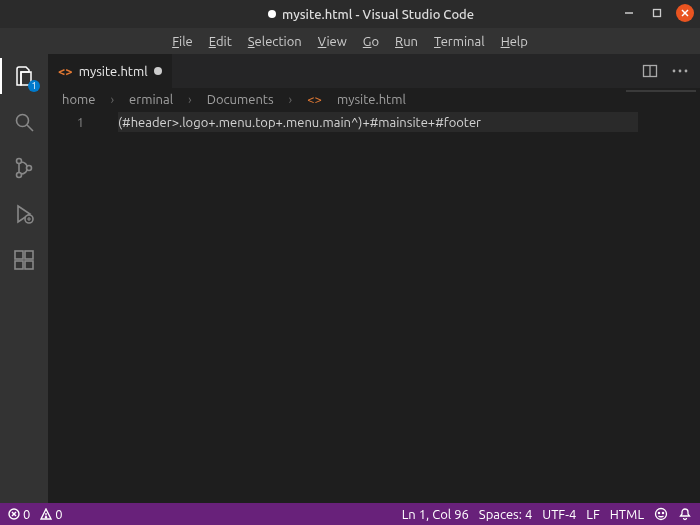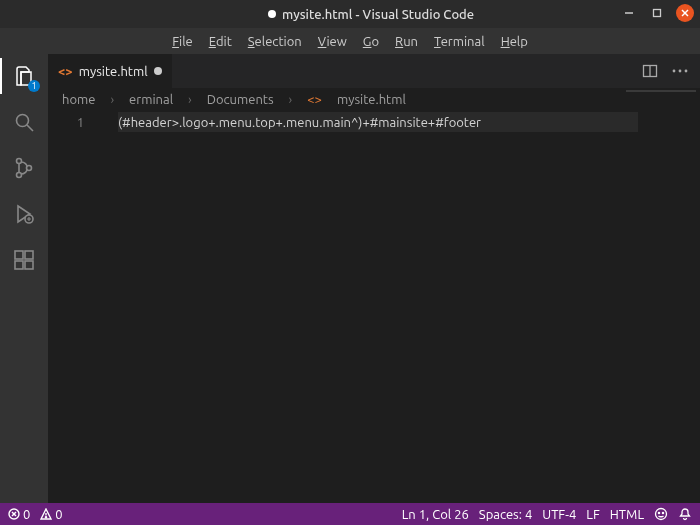--- a/index.html
+++ b/index.html
@@ -177,21 +177,21 @@
     </span>
     <span>
       <svg width="12" height="12" viewBox="0 0 12 12" fill="none" stroke="#fff" stroke-width="1.4">
           <path d="M6 1l5 10H1z"></path>
           <line x1="6" y1="5" x2="6" y2="7.5"></line>
           <circle cx="6" cy="9.2" r="0.6" fill="#fff"></circle>
         </svg>
       <i style="font-style:normal">0</i>
     </span>
     <span class="sp"></span>
-    <span>Ln 1, Col 26</span>
+    <span>Ln 1, Col 96</span>
     <span>Spaces: 4</span>
     <span>UTF-4</span>
     <span>LF</span>
     <span>HTML</span>
     <span>
         <svg width="14" height="14" viewBox="0 0 14 14" fill="none" stroke="#fff" stroke-width="1.3">
           <circle cx="7" cy="7" r="5.5"></circle>
           <circle cx="5" cy="6" r="0.6" fill="#fff"></circle>
           <circle cx="9" cy="6" r="0.6" fill="#fff"></circle>
           <path d="M4.5 9c1 1 4 1 5 0"></path>

